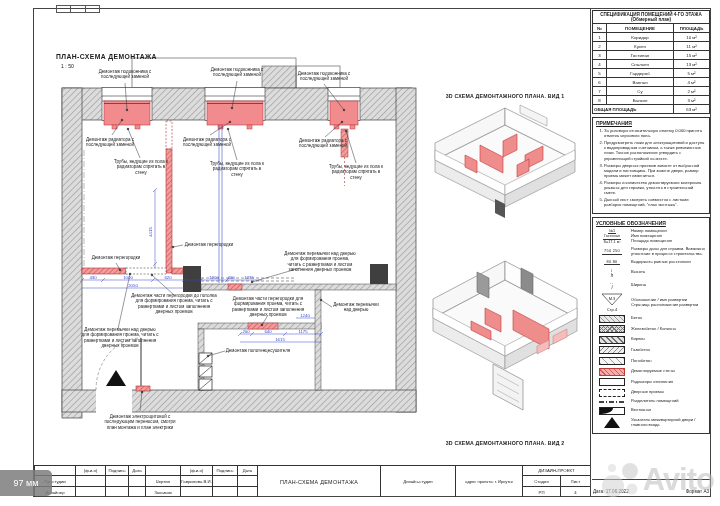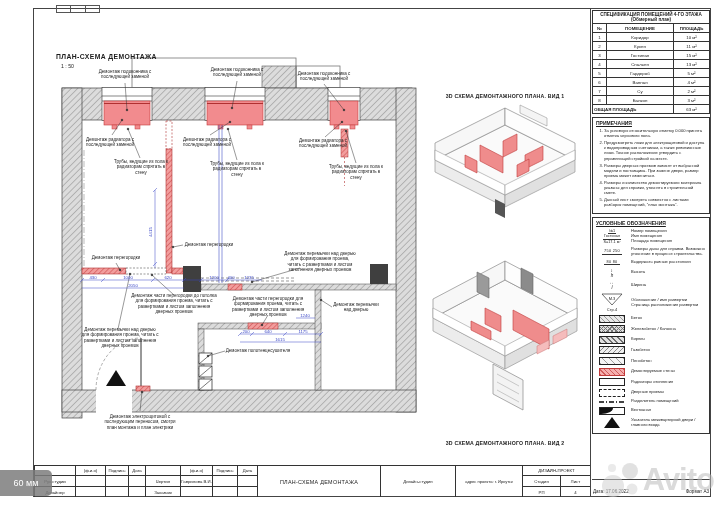--- a/index.html
+++ b/index.html
@@ -534,21 +534,21 @@
   <div style="grid-row:3;grid-column:3"></div>
   <div style="grid-row:3;grid-column:4"></div>
   <div style="grid-row:3;grid-column:5">Заказчик</div>
   <div style="grid-row:3;grid-column:6"></div>
   <div style="grid-row:3;grid-column:7"></div>
   <div style="grid-row:3;grid-column:8"></div>
   <div style="grid-row:3;grid-column:12">РП</div>
   <div style="grid-row:3;grid-column:13">4</div>
 </div>
 
-<div class="wm-size">60 мм</div>
+<div class="wm-size">97 мм</div>
 <div class="wm-avito">
   <svg width="42" height="40">
     <circle cx="12" cy="26" r="11" fill="#d2d2d2"></circle>
     <circle cx="29" cy="11" r="8" fill="#cacaca"></circle>
     <circle cx="31" cy="29" r="5.5" fill="#d6d6d6"></circle>
     <circle cx="11" cy="8" r="4" fill="#d9d9d9"></circle>
   </svg>
   <span class="word">Avito</span>
 </div>
 

